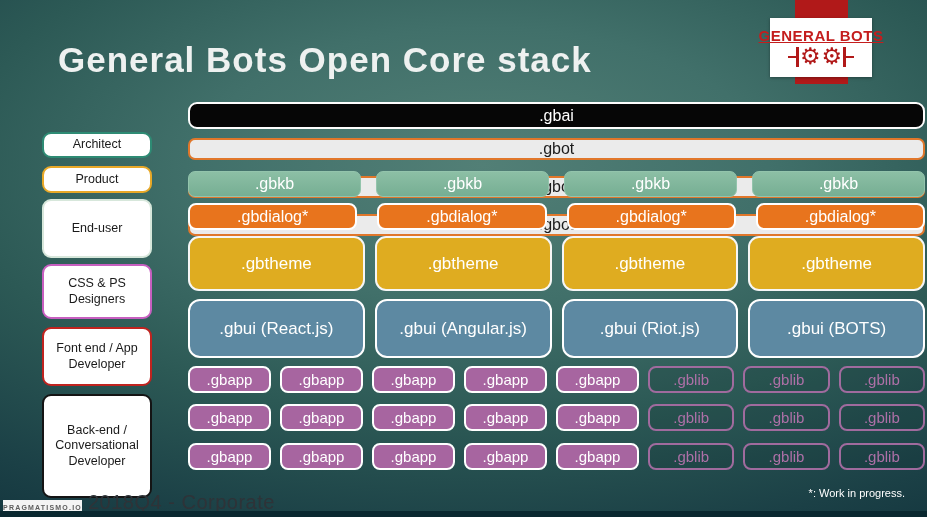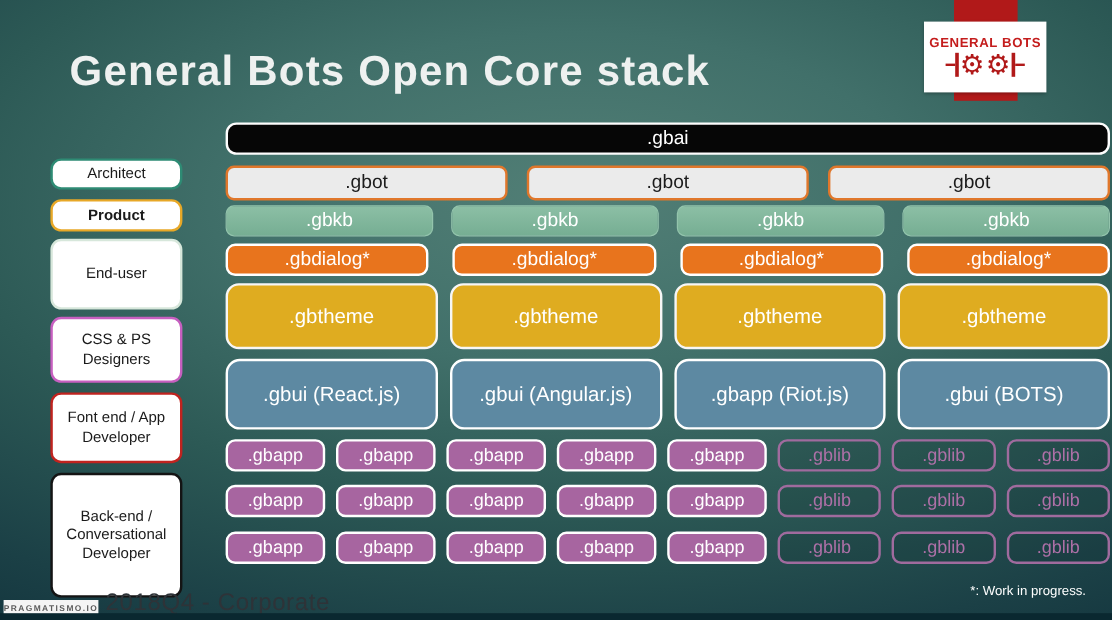--- a/index.html
+++ b/index.html
@@ -16,49 +16,49 @@
     font-size:35px;font-weight:700;color:#eef1f0;letter-spacing:1px;white-space:nowrap;
   }
 
   
   .logo-ribbon{position:absolute;left:795px;top:0;width:53px;height:84px;background:#b11919;}
   .logo-card{
     position:absolute;left:770px;top:18px;width:102px;height:59px;background:#ffffff;
     display:flex;flex-direction:column;align-items:center;justify-content:center;gap:1px;
     box-shadow:0 1px 3px rgba(0,0,0,.35);
   }
-  .logo-brand{color:#c41d1d;font-weight:bold;font-size:11px;letter-spacing:.5px;white-space:nowrap;}
+  .logo-brand{color:#c41d1d;font-weight:bold;font-size:15px;letter-spacing:.5px;white-space:nowrap;text-decoration:underline;}
   .logo-gears{display:flex;align-items:center;gap:1px;color:#b11919;}
   .gear{font-size:23px;line-height:1;color:#b11919;}
   .gear-bar{width:3px;height:20px;background:#b11919;position:relative;}
   .gear-bar::before{content:"";position:absolute;top:9px;width:8px;height:2px;background:#b11919;}
   .gear-bar.left::before{left:-8px;}
   .gear-bar.right::before{right:-8px;}
 
   
   .role{
     position:absolute;left:42px;width:110px;background:#ffffff;border-radius:9px;
     display:flex;align-items:center;justify-content:center;text-align:center;
     color:#1a1a1a;font-size:12.5px;line-height:1.25;padding:2px 7px;box-sizing:border-box;margin-top:28px;
   }
   #role-architect{top:104px;height:26px;border:2px solid #2e8b74;}
-  #role-product{top:138px;height:27px;border:2px solid #e8a827;font-weight:bold;}
+  #role-product{top:138px;height:27px;border:2px solid #e8a827;}
   #role-enduser{top:171px;height:59px;border:2px solid #d7e7db;}
   #role-css{top:236px;height:55px;border:2px solid #c75fc0;}
   #role-frontend{top:299px;height:59px;border:2px solid #c0231f;}
   #role-backend{top:366px;height:104px;border:2px solid #141414;}
 
   
   .row{position:absolute;left:160px;width:737px;display:flex;padding-left:28px;}
   .node{
     box-sizing:border-box;flex:1;display:flex;align-items:center;justify-content:center;
     color:#ffffff;font-size:16px;white-space:nowrap;
   }
   #row-gbai{top:102px;height:27px;}
-  #row-gbot{top:138px;height:29px;gap:16px;}
+  #row-gbot{top:138px;height:29px;gap:16px;flex-direction:column;}
   #row-gbkb{top:171px;height:26px;gap:15px;}
   #row-gbdialog{top:203px;height:27px;gap:20px;}
   #row-gbtheme{top:236px;height:55px;gap:10px;}
   #row-gbui{top:299px;height:59px;gap:10px;}
   #row-apps1{top:366px;height:27px;gap:9px;}
   #row-apps2{top:404px;height:27px;gap:9px;}
   #row-apps3{top:443px;height:27px;gap:9px;}
 
   .gbai{background:#060606;border:2px solid #fdfdfd;border-radius:9px;}
   .gbot{background:#ebebeb;border:2px solid #e0772b;border-radius:7px;color:#1c1c1c;}
@@ -130,21 +130,21 @@
   <div class="row" id="row-gbtheme">
     <div class="node gbtheme">.gbtheme</div>
     <div class="node gbtheme">.gbtheme</div>
     <div class="node gbtheme">.gbtheme</div>
     <div class="node gbtheme">.gbtheme</div>
   </div>
 
   <div class="row" id="row-gbui">
     <div class="node gbui">.gbui (React.js)</div>
     <div class="node gbui">.gbui (Angular.js)</div>
-    <div class="node gbui">.gbapp (Riot.js)</div>
+    <div class="node gbui">.gbui (Riot.js)</div>
     <div class="node gbui">.gbui (BOTS)</div>
   </div>
 
   <div class="row" id="row-apps1">
     <div class="node gbapp">.gbapp</div>
     <div class="node gbapp">.gbapp</div>
     <div class="node gbapp">.gbapp</div>
     <div class="node gbapp">.gbapp</div>
     <div class="node gbapp">.gbapp</div>
     <div class="node gblib">.gblib</div>

